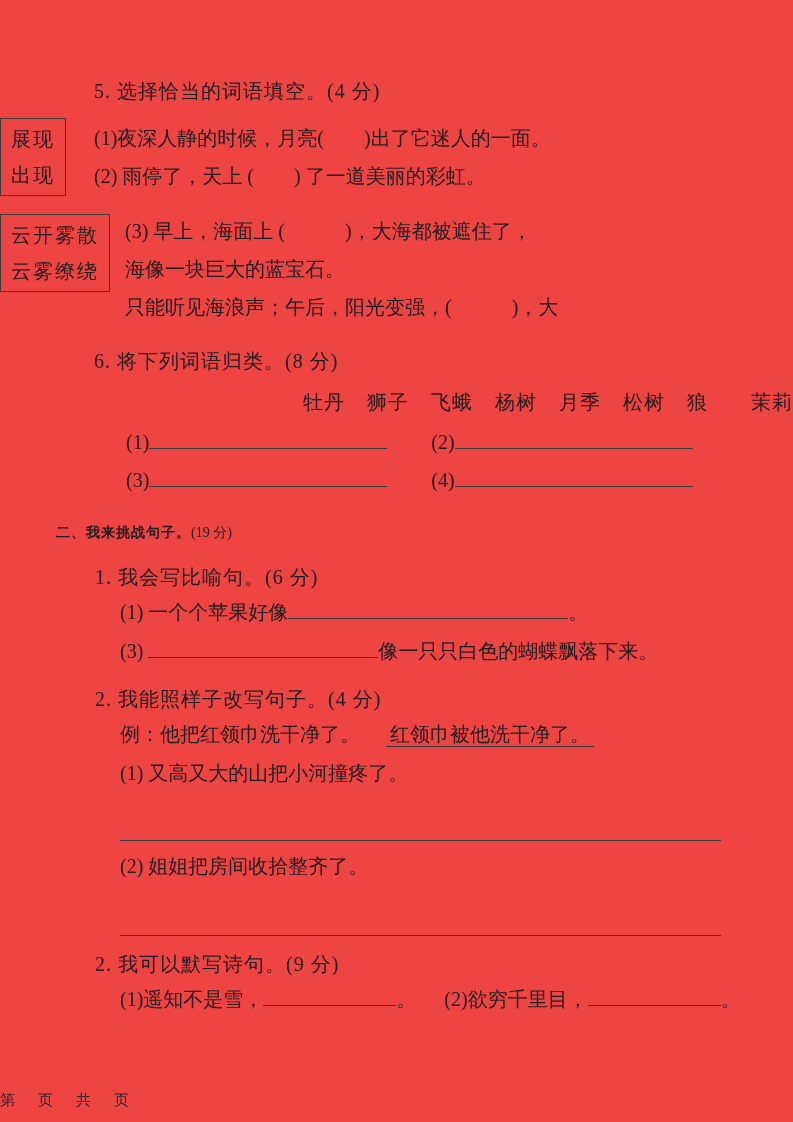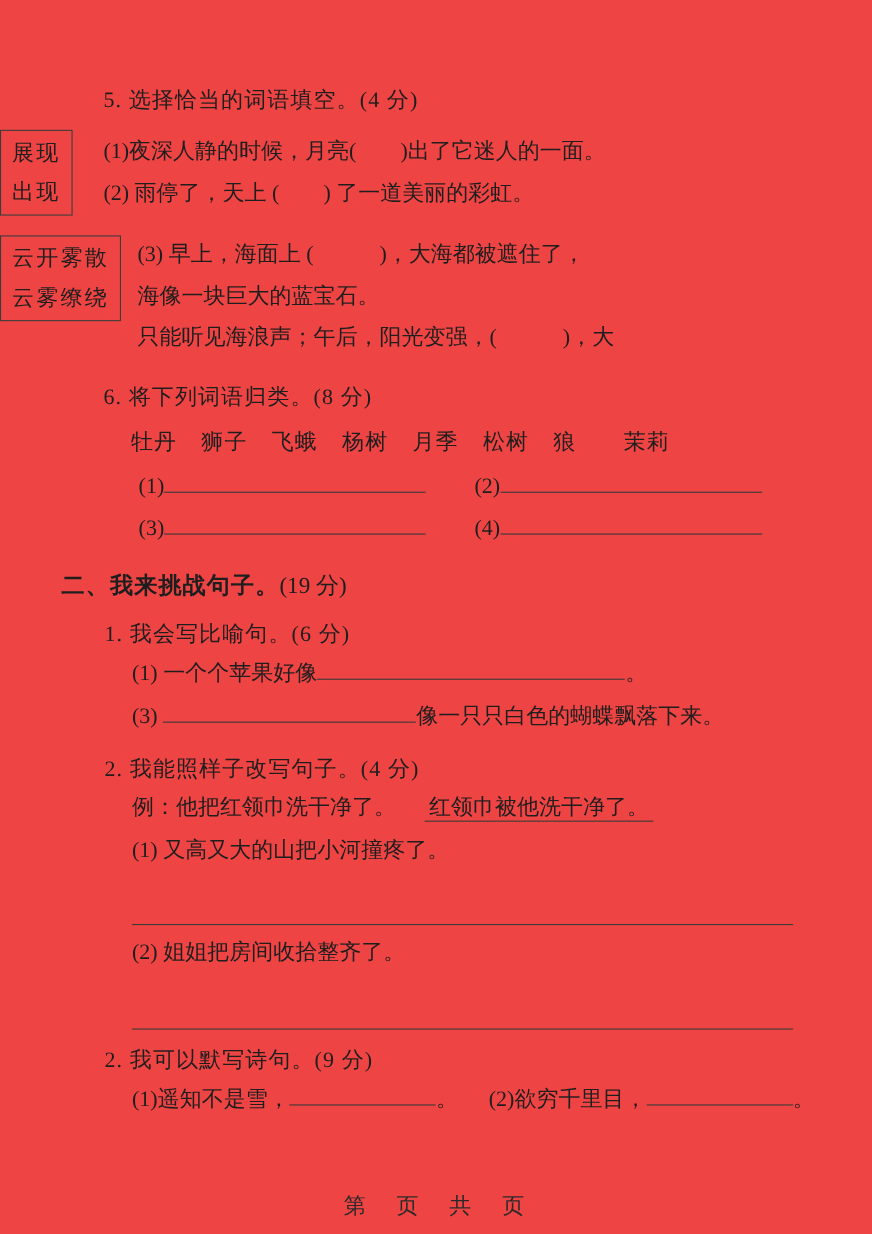--- a/index.html
+++ b/index.html
@@ -29,61 +29,60 @@
     padding: 2px 10px;
     line-height: 36px;
     letter-spacing: 2px;
     flex-shrink: 0;
   }
   .boxlines-1 { margin-left: 28px; }
   .boxlines-2 { margin-left: 15px; }
   .boxlines .q-line { line-height: 38px; white-space: nowrap; }
 
   
-  .words-row { display: flex; margin-left: 119px; line-height: 40px; letter-spacing: 1px; }
+  .words-row { display: flex; margin-left: 119px; line-height: 40px; letter-spacing: 1px; justify-content: flex-end; }
   .words-row span { width: 64px; flex-shrink: 0; }
   .words-row span:last-child { width: auto; }
   .blank-row { margin-left: 126px; line-height: 35px; margin-top: 3px; white-space: nowrap; }
 
   .blank {
     display: inline-block;
     border-bottom: 1.6px solid #3a3a3a;
     height: 1.05em;
     vertical-align: baseline;
   }
   .w105 { width: 133px; }
   .w230 { width: 230px; }
   .w238 { width: 238px; }
   .w280 { width: 280px; }
   .w415 { width: 412px; }
   .gap44 { display: inline-block; width: 44px; }
   .gap30 { display: inline-block; width: 28px; }
 
   
-  .heading { margin-left: 56px; margin-top: 18px; line-height: 32px; font-size: 21px; }
+  .heading { margin-left: 56px; margin-top: 18px; line-height: 32px; font-size: 14px; }
   .heading .main { font-weight: 700; font-family: "Liberation Sans", "DejaVu Sans", sans-serif; letter-spacing: 1px; }
   .item-title { margin-left: 95px; margin-top: 12px; line-height: 32px; letter-spacing: 1px; }
   .sub-line { margin-left: 120px; line-height: 39px; white-space: nowrap; }
   .example-answer { border-bottom: 1.6px solid #3a3a3a; padding: 0 4px 1px 4px; margin-left: 26px; }
   .answer-line {
     margin-left: 120px;
     width: 601px;
     height: 32px;
     border-bottom: 1.6px solid #3a3a3a;
   }
   .answer-line.first { margin-top: 16px; margin-bottom: 6px; }
   .answer-line.second { margin-top: 18px; margin-bottom: 8px; }
 
   .footer {
     position: absolute;
     left: 0; right: 0;
     bottom: 12px;
-    text-align: center;
     font-family: Liberation Sans, sans-serif;
-    font-size: 20px;
+    font-size: 15px;
     letter-spacing: 4px;
     color: #2a2a2a;
   }
 </style>
 </head>
 <body>
 
 <div class="page">
   <div class="content">
 

